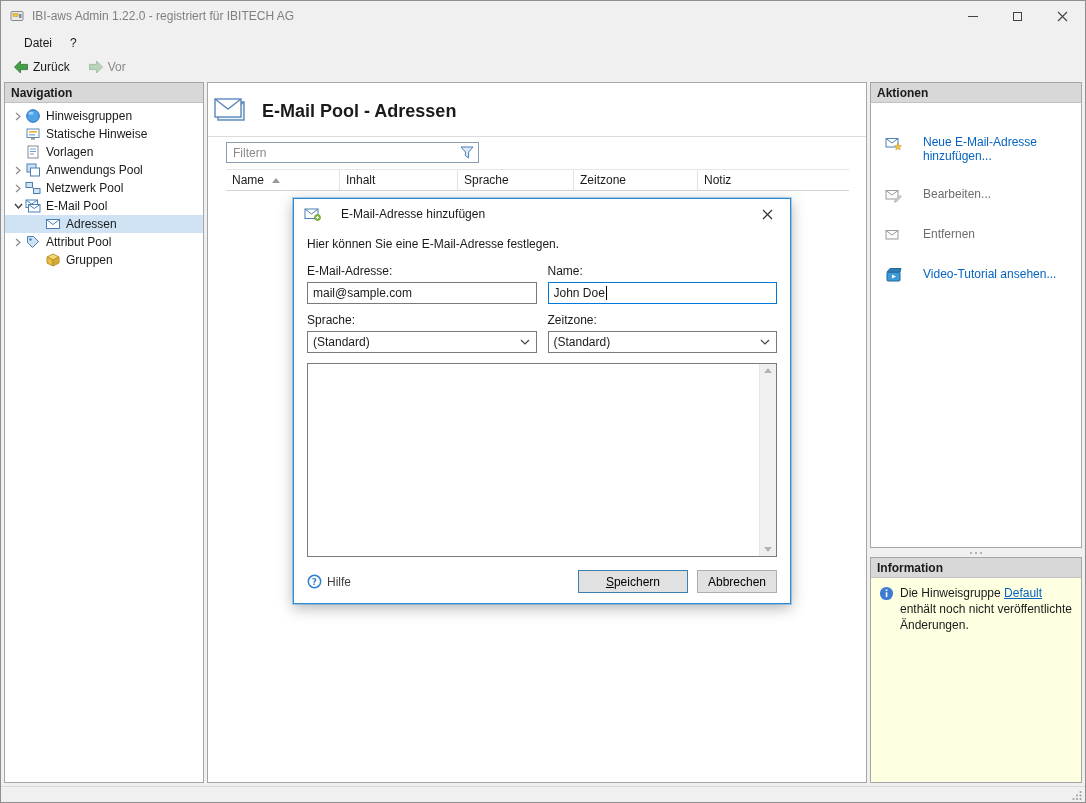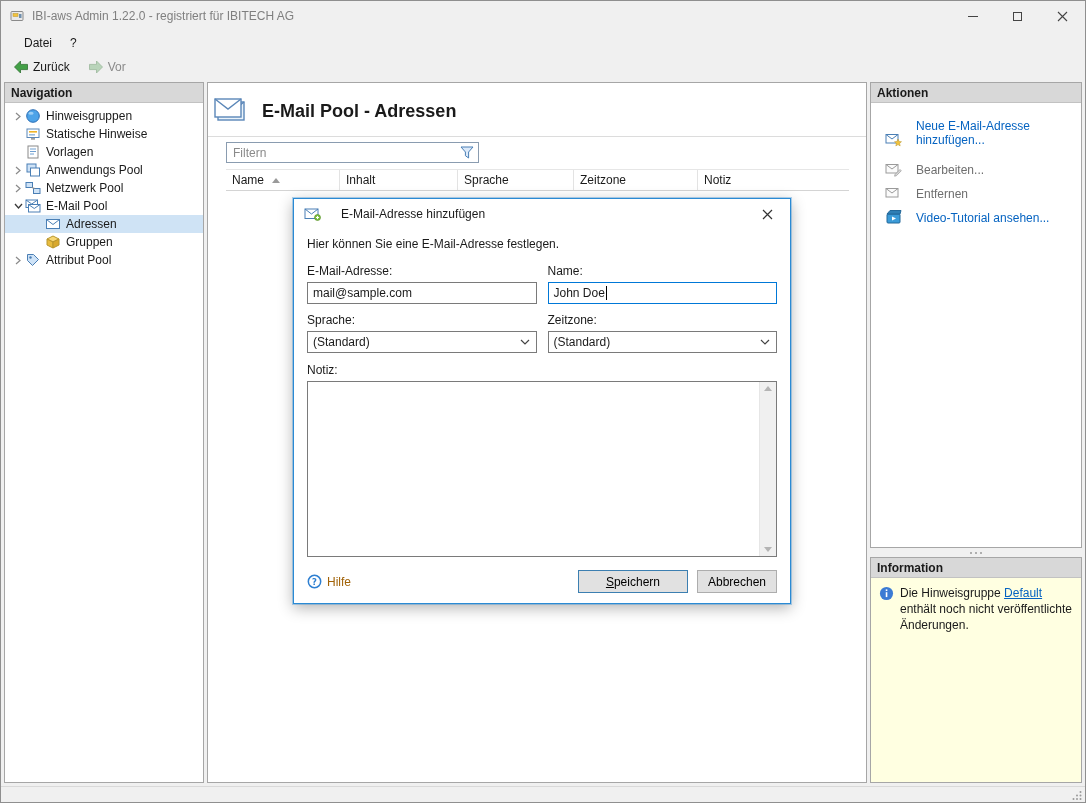--- a/index.html
+++ b/index.html
@@ -55,21 +55,21 @@
   .th { display:flex; align-items:center; padding:0 6px; border-right:1px solid #e3e3e3; gap:6px; }
   .th:last-child { border-right:none; }
   .sort-asc { width:0; height:0; border-left:4px solid transparent; border-right:4px solid transparent;
               border-bottom:5px solid #9a9a9a; margin-left:2px; }
   .table-body { flex:1; }
 
   
   .right-col { width:212px; flex:0 0 auto; display:flex; flex-direction:column; gap:0; }
   .actions-panel { flex:1 1 auto; display:flex; flex-direction:column; }
   .action-list { padding:12px 0 0 10px; }
-  .action-item { display:flex; align-items:flex-end; gap:14px; padding:4px 4px; }
+  .action-item { display:flex; align-items:flex-start; gap:21px; padding:4px 4px;margin-top:16px; }
   .action-item .action-label { color:#0563c1; }
   .action-item.disabled .action-label { color:#6e6e6e; }
   .action-item.first { margin-bottom:6px; }
   .splitter { height:9px; display:flex; align-items:center; justify-content:center; gap:3px; flex:0 0 auto; }
   .splitter i { width:2px; height:2px; border-radius:50%; background:#9a9a9a; }
   .info-panel { height:226px; flex:0 0 auto; display:flex; flex-direction:column; }
   .info-body { flex:1; background:#ffffe1; padding:7px 8px; display:flex; gap:6px; align-items:flex-start; }
   .info-text { line-height:1.35; }
   .info-link { color:#0563c1; text-decoration:underline; cursor:pointer; }
 
@@ -98,21 +98,21 @@
   .textarea-wrap { flex:1; border:1px solid #7a7a7a; background:#fff; display:flex; min-height:0; }
   .textarea { flex:1; font:inherit; }
   .fake-scrollbar { width:17px; background:#f0f0f0; border-left:1px solid #e6e6e6;
                     display:flex; flex-direction:column; justify-content:space-between; align-items:center; padding:4px 0; }
   .sb-up { width:0; height:0; border-left:4px solid transparent; border-right:4px solid transparent;
            border-bottom:5px solid #b4b4b4; }
   .sb-down { width:0; height:0; border-left:4px solid transparent; border-right:4px solid transparent;
              border-top:5px solid #b4b4b4; }
   .dialog-footer { margin-top:13px; display:flex; align-items:center; flex:0 0 auto; }
   .help-link { display:flex; align-items:center; gap:5px; }
-  .help-label { color:#a16207; }
+  .help-label { color:#404040; }
   .btn { height:23px; background:#e1e1e1; border:1px solid #adadad; font:inherit; padding:0 10px;margin-left:48px; }
   .btn.default { border-color:#3c7fb1; min-width:110px; }
   .btn.cancel { min-width:76px; margin-left:9px; }
   .btn-text { display:block; }
   .btn.default .btn-text::first-letter { text-decoration:underline; }
 </style>
 </head>
 <body>
 
 <div class="window">
@@ -266,45 +266,45 @@
           <span class="twisty"></span>
           <span class="tree-icon">
               <svg width="16" height="16" viewBox="0 0 16 16">
                 <rect x="1.5" y="3.5" width="13" height="9" fill="#fff" stroke="#4a7fb5"></rect>
                 <path d="M1.5 3.5 L8 8.5 L14.5 3.5" fill="none" stroke="#4a7fb5"></path>
               </svg>
             </span>
           <span class="tree-label">Adressen</span>
         </div>
 
+        <div class="tree-row">
+          <span class="twisty">
+              <svg width="8" height="9" viewBox="0 0 8 9">
+                <path d="M2 1 L6 4.5 L2 8" fill="none" stroke="#8a8a8a" stroke-width="1.2"></path>
+              </svg>
+            </span>
+          <span class="tree-icon">
+              <svg width="16" height="16" viewBox="0 0 16 16">
+                <path d="M2.5 2.5 h6 l5 5 -6 6 -5 -5 z" fill="#cfe3f7" stroke="#4a7fb5"></path>
+                <circle cx="5.5" cy="5.5" r="1.2" fill="#4a7fb5"></circle>
+              </svg>
+            </span>
+          <span class="tree-label">Attribut Pool</span>
+        </div>
+
         <div class="tree-row child">
           <span class="twisty"></span>
           <span class="tree-icon">
               <svg width="16" height="16" viewBox="0 0 16 16">
                 <path d="M8 2 L14 5 L8 8 L2 5 Z" fill="#f7d774" stroke="#b8962e"></path>
                 <path d="M2 5 L8 8 L8 14 L2 11 Z" fill="#e8bc3f" stroke="#b8962e"></path>
                 <path d="M14 5 L8 8 L8 14 L14 11 Z" fill="#d9a92e" stroke="#b8962e"></path>
               </svg>
             </span>
           <span class="tree-label">Gruppen</span>
-        </div>
-
-        <div class="tree-row">
-          <span class="twisty">
-              <svg width="8" height="9" viewBox="0 0 8 9">
-                <path d="M2 1 L6 4.5 L2 8" fill="none" stroke="#8a8a8a" stroke-width="1.2"></path>
-              </svg>
-            </span>
-          <span class="tree-icon">
-              <svg width="16" height="16" viewBox="0 0 16 16">
-                <path d="M2.5 2.5 h6 l5 5 -6 6 -5 -5 z" fill="#cfe3f7" stroke="#4a7fb5"></path>
-                <circle cx="5.5" cy="5.5" r="1.2" fill="#4a7fb5"></circle>
-              </svg>
-            </span>
-          <span class="tree-label">Attribut Pool</span>
         </div>
 
       </div>
     </div>
 
     <div class="panel main-panel">
       <div class="main-header">
         <span style="display:inline-flex">
           <svg width="34" height="26" viewBox="0 0 34 26">
               <rect x="4" y="4" width="26" height="18" fill="#eaf3fb" stroke="#5b87b8" stroke-width="1.4"></rect>
@@ -489,21 +489,20 @@
             <span style="display:inline-flex">
                 <svg width="10" height="6" viewBox="0 0 10 6">
                   <path d="M1 1 L5 5 L9 1" fill="none" stroke="#444" stroke-width="1.2"></path>
                 </svg>
               </span>
           </div>
         </div>
       </div>
 
       <div class="note-block">
-        <span class="field-label">Notiz:</span>
         <div class="textarea-wrap">
           <div class="textarea"></div>
           <div class="fake-scrollbar">
             <span class="sb-up"></span>
             <span class="sb-down"></span>
           </div>
         </div>
       </div>
 
       <div class="dialog-footer">

